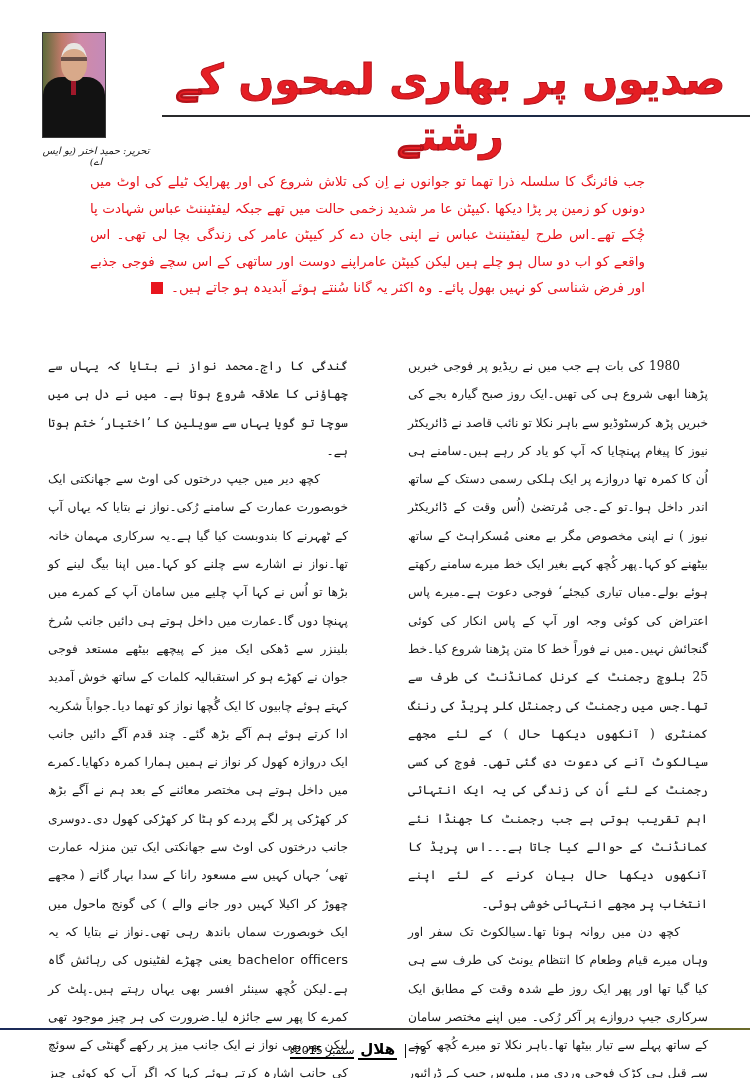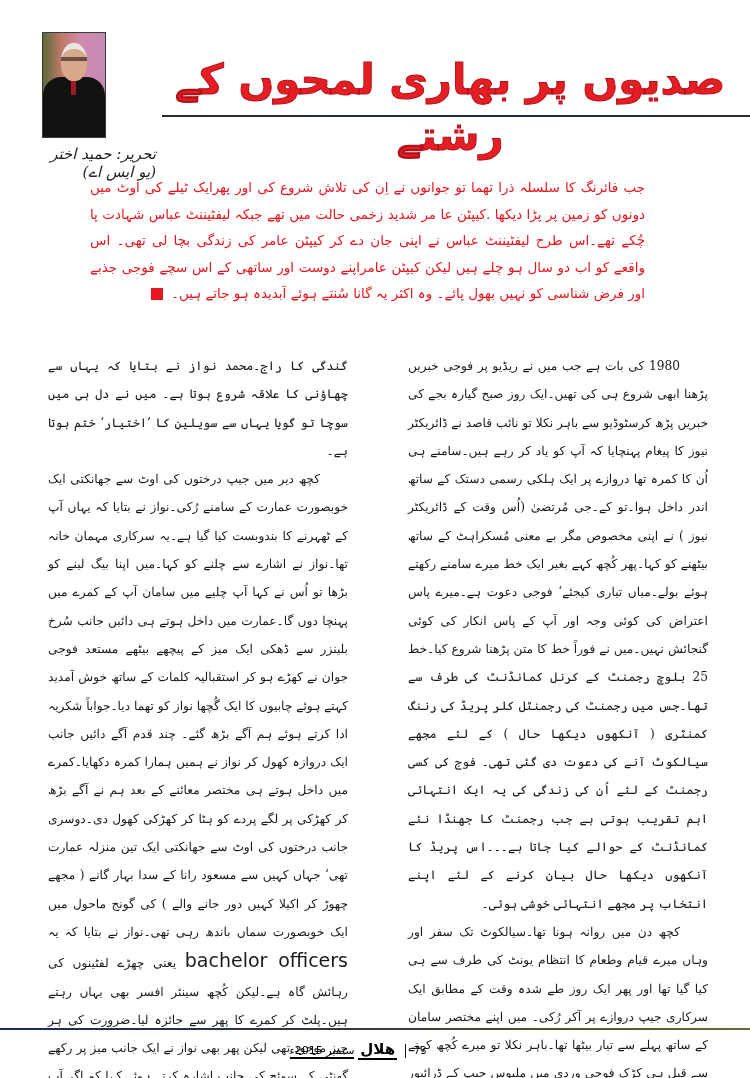--- a/index.html
+++ b/index.html
@@ -16,48 +16,48 @@
     position:absolute; left:18px; top:10px; width:26px; height:32px; border-radius:48% 48% 45% 45%;
     background:#d8a98a; border-top:6px solid #e8e6e2;
   }
   .photo .glasses { position:absolute; left:18px; top:24px; width:26px; height:4px; background:#3a2a2a; opacity:.7; }
   .photo .body {
     position:absolute; left:0; top:44px; width:62px; height:60px;
     background:#121212; border-radius:30% 30% 0 0;
   }
   .photo .tie { position:absolute; left:28px; top:48px; width:5px; height:14px; background:#a0182a; }
   .byline {
-    position:absolute; left:36px; top:145px; width:120px; direction:rtl; text-align:right;
-    font-family:"DejaVu Serif", serif; font-size:15px; font-style:italic; color:#222;
+    position:absolute; left:36px; top:145px; width:120px; direction:rtl; text-align:center;
+    font-family:"DejaVu Serif", serif; font-size:10px; font-style:italic; color:#222;
   }
   .title {
     position:absolute; left:155px; top:52px; width:590px; height:60px; direction:rtl; text-align:center;
     font-family:"DejaVu Sans", sans-serif; font-weight:bold; font-size:42px; color:#e51e24;
     -webkit-text-stroke:1px #b3121a; line-height:56px; letter-spacing:1px;
   }
   .title-rule {
     position:absolute; left:162px; top:115px; width:588px; height:2px;
     background:linear-gradient(90deg,#2a2a2a,#1a2a4a 60%,#2a2a2a);
   }
   .intro {
-    position:absolute; left:90px; top:174px; width:555px; direction:rtl; text-align:justify;
+    position:absolute; left:90px; top:168px; width:555px; direction:rtl; text-align:justify;
     color:#e8161e; font-size:13.5px; line-height:26.5px; font-family:"DejaVu Sans", sans-serif;
   }
   .intro .endmark {
     display:inline-block; width:12px; height:12px; background:#e8161e; vertical-align:middle; margin-right:4px;
   }
   .col {
     position:absolute; top:352px; width:300px; direction:rtl; text-align:justify;
     font-family:"DejaVu Serif", serif; font-size:12.2px; line-height:28.3px; color:#1a1a1a;
   }
   .col-right { left:408px; }
   .col-left { left:48px; }
   .col p { margin:0; text-indent:28px; }
   .col p.noindent { text-indent:0; }
-  .col .ltr { direction:ltr; unicode-bidi:embed; font-family:"DejaVu Sans", sans-serif; font-size:19px; }
+  .col .ltr { direction:ltr; unicode-bidi:embed; font-family:"DejaVu Sans", sans-serif; font-size:13px; }
   .footer-rule {
     position:absolute; left:0; top:1028px; width:750px; height:2px;
     background:linear-gradient(90deg,#1a2a5a,#3a3a3a 50%,#6a6a2a);
   }
   .footer {
     position:absolute; left:0; top:1040px; width:716px; text-align:center; direction:rtl;
     font-family:"DejaVu Sans", sans-serif; font-size:12px;
   }
   .footer .pg { font-size:10px; color:#111; }
   .footer .sep { display:inline-block; width:1px; height:14px; background:#111; vertical-align:middle; margin:0 4px; }

